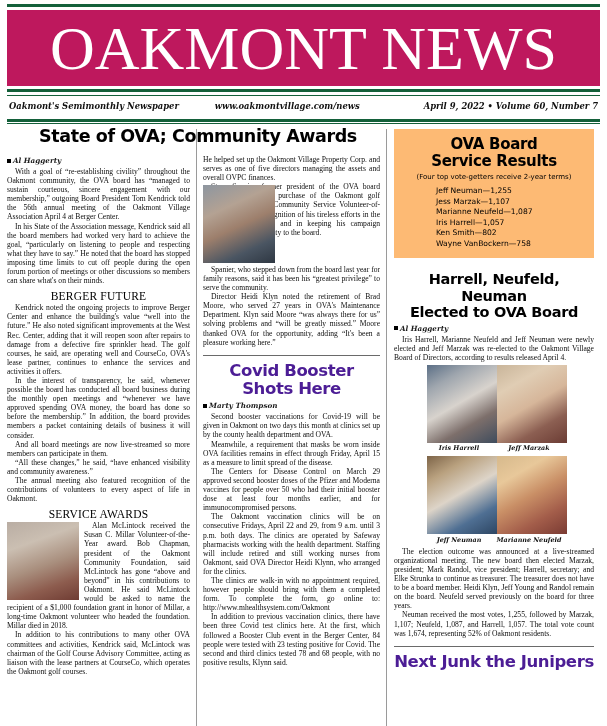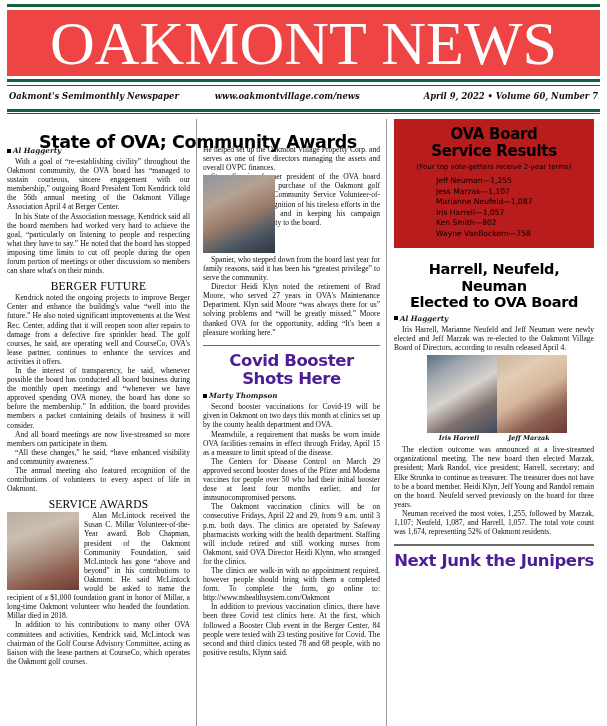--- a/index.html
+++ b/index.html
@@ -20,22 +20,22 @@
     position: relative;
   }
 
   
   .masthead-rule-top {
     height: 3px;
     background: #14603a;
     margin-top: 4px;
   }
   .masthead-band {
-    background: #ef4444;
-    height: 66px;
+    background: #be185d;
+    height: 76px;
     margin-top: 3px;
     display: flex;
     align-items: center;
     justify-content: center;
   }
   .masthead-title {
     color: #ffffff;
     font-family: "Liberation Serif", serif;
     font-size: 62px;
     line-height: 62px;
@@ -212,21 +212,21 @@
     color: #111;
   }
 
   .img-harrell { background: linear-gradient(150deg,#5b6f86 0%,#9fa6ae 22%,#d8d3cd 48%,#7d6f6b 72%,#3f4c5d 100%); }
   .img-marzak  { background: linear-gradient(150deg,#c9b59a 0%,#e0cdb4 25%,#d6b69a 50%,#8c5f52 75%,#6b3c34 100%); }
   .img-neuman  { background: linear-gradient(150deg,#7d6448 0%,#b9a17f 22%,#ddd4c8 48%,#4f6f93 76%,#2d4663 100%); }
   .img-neufeld { background: linear-gradient(150deg,#d6b98c 0%,#e8c89a 25%,#c98f66 50%,#a35d4a 75%,#7a3b33 100%); }
 
   
   .election-box {
-    background: #b91c1c;
+    background: #fdba74;
     padding: 7px 6px 9px 6px;
   }
   .eb-title {
     font-family: "DejaVu Sans", sans-serif;
     font-weight: bold;
     font-size: 15px;
     line-height: 17px;
     text-align: center;
     color: #000;
     letter-spacing: -0.3px;
@@ -277,21 +277,21 @@
     <div class="dateline">
       <div>Oakmont's Semimonthly Newspaper</div>
       <div class="center">www.oakmontvillage.com/news</div>
       <div>April 9, 2022 • Volume 60, Number 7</div>
     </div>
 
     <div class="rule-green-thick"></div>
     <div class="rule-green-thin"></div>
   </div>
 
-  <div class="headline-main" style="top:128px;">State of OVA; Community Awards</div>
+  <div class="headline-main" style="top:122px;">State of OVA; Community Awards</div>
 
   <div class="content">
 
     <div class="col col-a">
       <div class="spacer-top"></div>
 
       <div class="byline">
         <span class="byline-sq"></span>
         <span>Al Haggerty</span>
       </div>
@@ -388,20 +388,30 @@
         <div class="pg-cell">
           <div class="pg-img img-harrell"></div>
           <div class="pg-cap">Iris Harrell</div>
         </div>
         <div class="pg-cell">
           <div class="pg-img img-marzak"></div>
           <div class="pg-cap">Jeff Marzak</div>
         </div>
       </div>
 
+      <div class="photogrid" style="margin-top:4px;">
+        <div class="pg-cell">
+          <div class="pg-img img-neuman"></div>
+          <div class="pg-cap">Jeff Neuman</div>
+        </div>
+        <div class="pg-cell">
+          <div class="pg-img img-neufeld"></div>
+          <div class="pg-cap">Marianne Neufeld</div>
+        </div>
+      </div>
 
       <div class="bodytext" style="margin-top:3px;">
         <p>The election outcome was announced at a live-streamed organizational meeting. The new board then elected Marzak, president; Mark Randol, vice president; Harrell, secretary; and Elke Strunka to continue as treasurer. The treasurer does not have to be a board member. Heidi Klyn, Jeff Young and Randol remain on the board. Neufeld served previously on the board for three years.</p>
         <p>Neuman received the most votes, 1,255, followed by Marzak, 1,107; Neufeld, 1,087, and Harrell, 1,057. The total vote count was 1,674, representing 52% of Oakmont residents.</p>
       </div>
 
       <div class="hr-thick"></div>
 
       <div class="headline">Next Junk the Junipers</div>
     </div>

